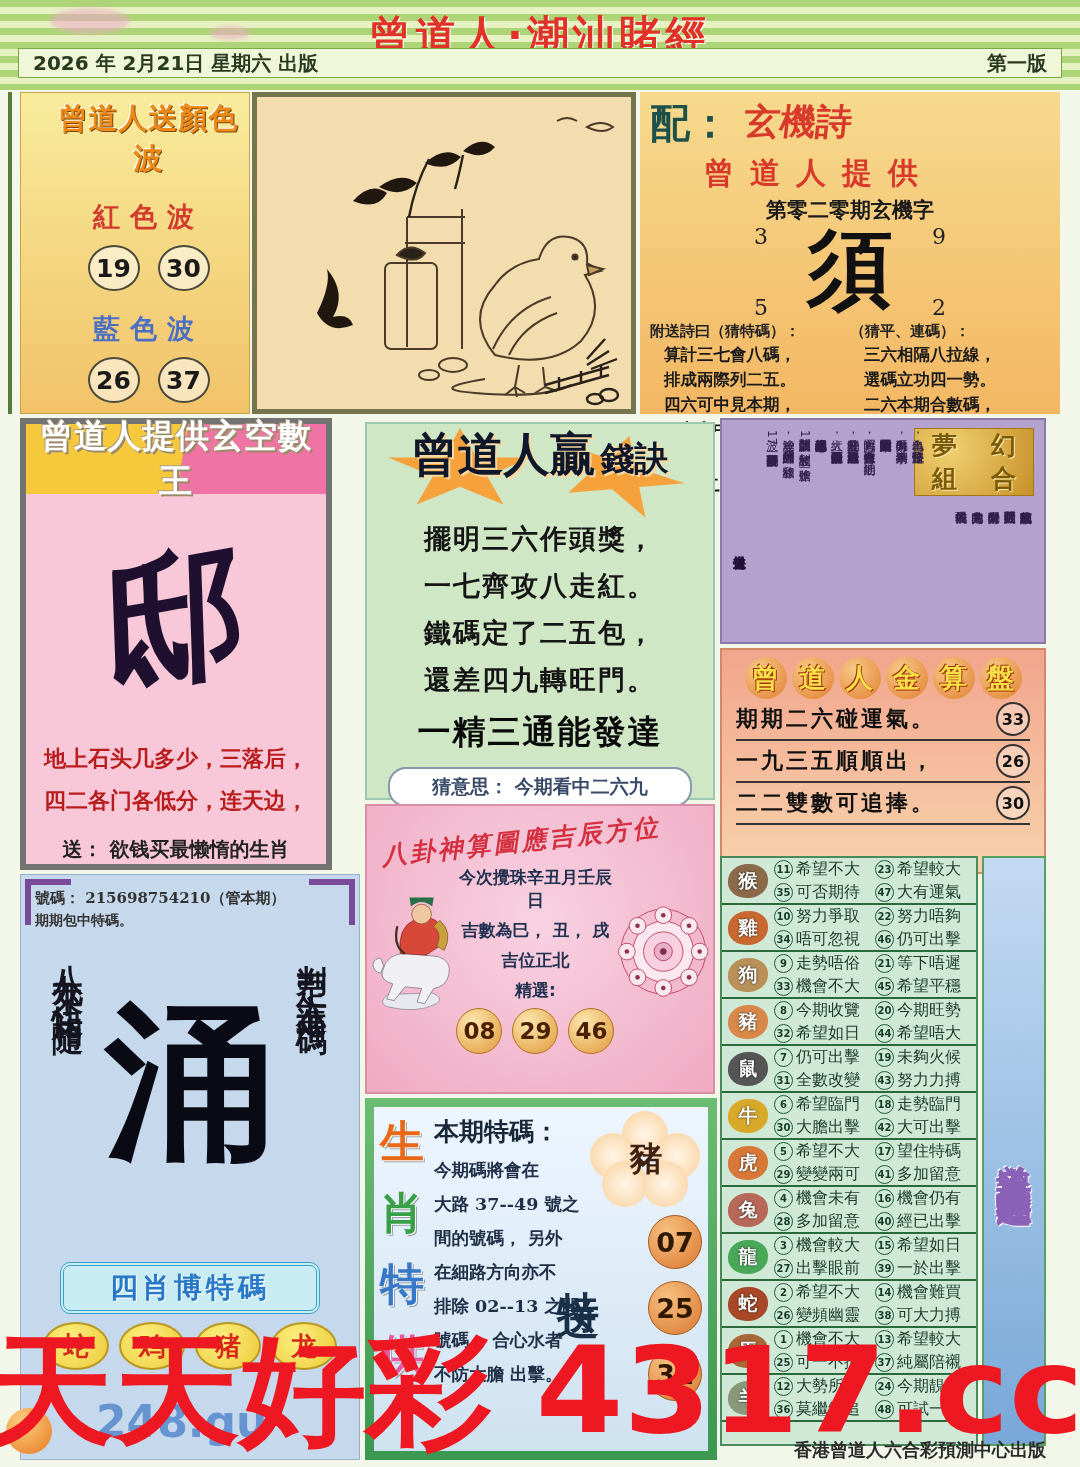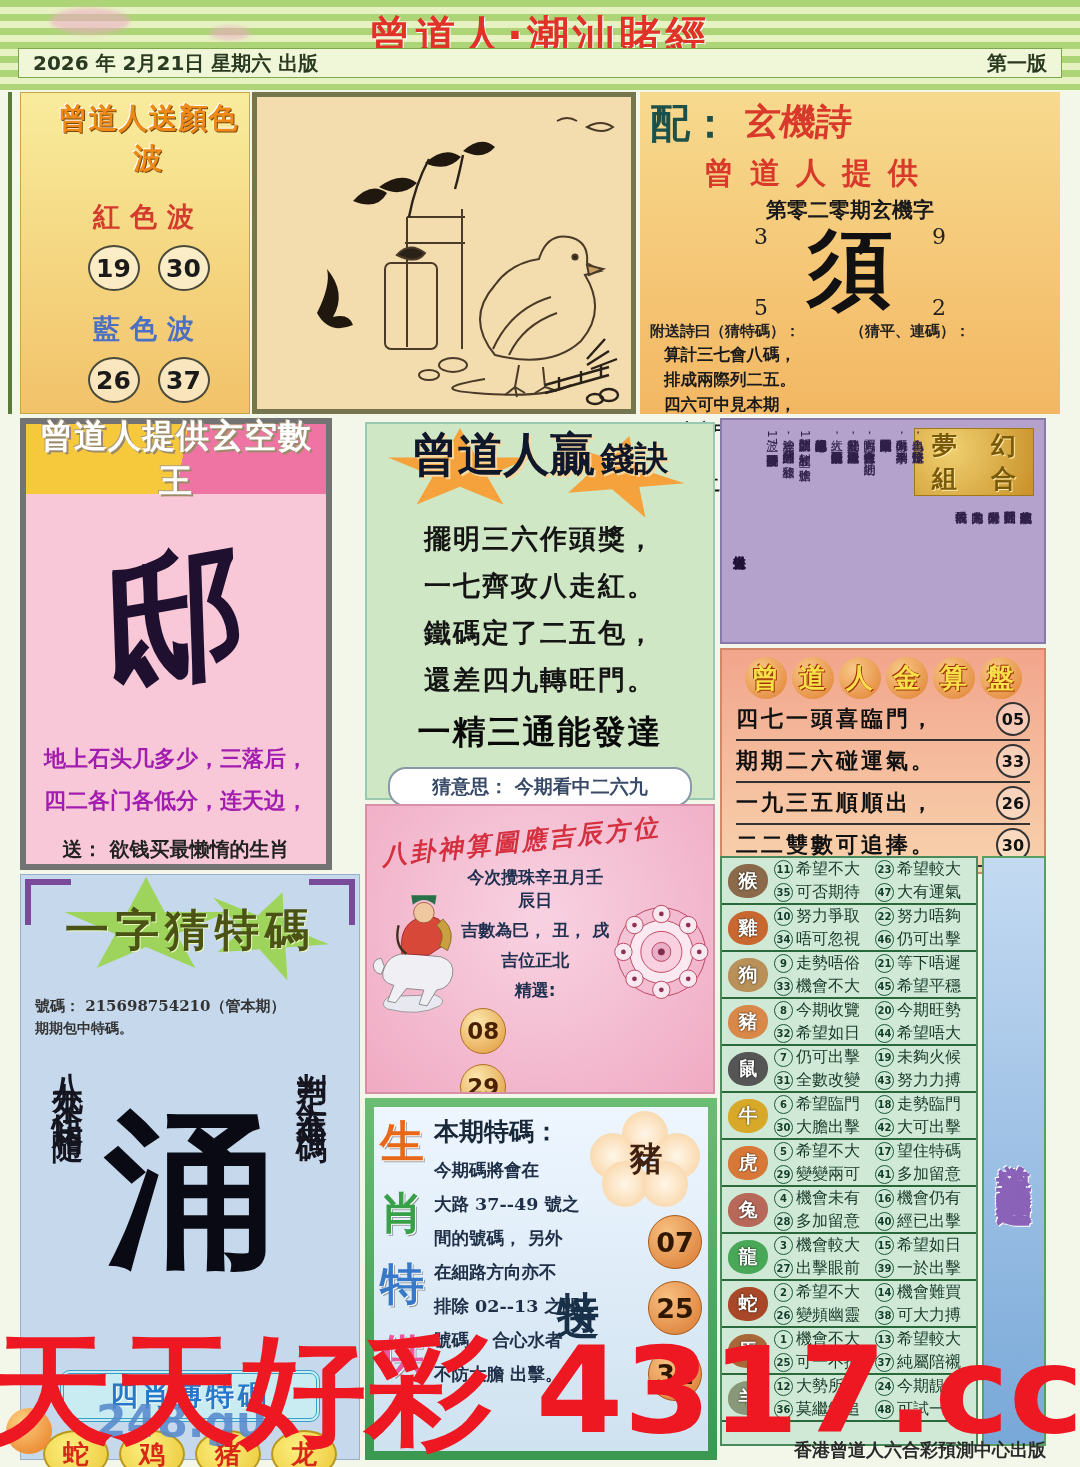--- a/index.html
+++ b/index.html
@@ -47,21 +47,21 @@
   .mys-foot{display:flex;gap:14px;font-size:17.5px;font-weight:bold;color:#111;margin-top:4px;}
   
   #xuankong{left:20px;top:418px;width:312px;height:452px;background:#f8c8d8;border:6px solid #737373;
     box-sizing:border-box;text-align:center;}
   #xk-banner{height:70px;background:linear-gradient(100deg,#f6c93c 52%,#ef74a4 52%);
     display:flex;align-items:center;justify-content:center;}
   #xk-banner span{font-size:33px;font-weight:bold;color:#fff;letter-spacing:1px;
     text-shadow:2px 2px 0 #9a8a6a,-1px -1px 0 #b0a080;}
   #xk-glyph{font-size:140px;font-weight:bold;color:#201030;transform:rotate(-10deg) skewX(-8deg);
     margin-top:28px;height:210px;line-height:190px;}
-  #xuankong .xline{font-size:22px;font-weight:bold;color:#a21caf;margin-top:12px;}
+  #xuankong .xline{font-size:22px;font-weight:bold;color:#b91c1c;margin-top:12px;}
   #xuankong .xsong{font-size:20px;font-weight:bold;color:#222;margin-top:20px;}
   
   #win{left:365px;top:422px;width:350px;height:378px;background:#cfe7c4;border:2px solid #9ac8b0;
     box-sizing:border-box;text-align:center;}
   #win-title{position:relative;height:86px;}
   .burst{position:absolute;clip-path:polygon(50% 0,61% 35%,98% 35%,68% 57%,79% 91%,50% 70%,21% 91%,32% 57%,2% 35%,39% 35%);}
   #win-title .t{position:relative;z-index:2;font-weight:bold;color:#0f172a;text-shadow:2px 2px 0 #f8d8a0;}
   #wt-main{font-size:46px;}
   #wt-sub{font-size:34px;}
   #win .wline{font-size:27px;font-weight:bold;color:#151515;margin-top:11px;letter-spacing:2px;}
@@ -70,21 +70,21 @@
     border-radius:18px;display:flex;align-items:center;justify-content:center;font-size:19px;
     font-weight:bold;color:#384a68;}
   
   #bagua{left:365px;top:804px;width:350px;height:290px;background:radial-gradient(circle at 50% 40%,#f8d2e2,#f0aac2);
     border:2px solid #d890a8;box-sizing:border-box;overflow:hidden;}
   #bg-title{font-size:25px;font-weight:bold;color:#d43040;font-style:italic;letter-spacing:3px;
     transform:rotate(-6deg);margin:16px 0 0 14px;white-space:nowrap;}
   #bg-body{display:flex;margin-top:4px;}
   #bg-text{width:190px;text-align:center;}
   #bg-text p{margin:7px 0 0;font-size:17px;font-weight:bold;color:#203050;}
-  #bg-picks{display:flex;justify-content:center;gap:10px;margin-top:6px;flex-direction:column;}
+  #bg-picks{display:flex;justify-content:center;gap:10px;margin-top:6px;}
   .gball{width:44px;height:44px;border-radius:50%;background:radial-gradient(circle at 35% 30%,#fce8b0,#e09838);
     border:1px solid #b07020;display:flex;align-items:center;justify-content:center;
     font-size:23px;font-weight:bold;color:#4a2000;}
   
   #dream{left:720px;top:418px;width:326px;height:226px;background:#b4a2cc;border:2px solid #887aa8;box-sizing:border-box;}
   #dream-title{position:absolute;top:8px;right:10px;width:118px;height:66px;
     background:radial-gradient(circle at 30% 30%,#f0d070,#c89028);border:1px solid #a07818;
     display:grid;grid-template-columns:1fr 1fr;place-items:center;}
   #dream-title span{font-size:25px;font-weight:bold;color:#7a5a08;text-shadow:1px 1px 0 #fce8a8;}
   #dream-main{position:absolute;left:34px;top:10px;width:168px;height:200px;display:flex;flex-direction:row-reverse;gap:3px;}
@@ -274,20 +274,26 @@
         <div class="ph">附送詩曰（猜特碼）：</div>
         <div>
             <p>算計三七會八碼，</p>
             <p>排成兩際列二五。</p>
             <p>四六可中見本期，</p>
             <p>一九之中選一個。</p>
           </div>
       </div>
       <div class="poem-col">
         <div class="ph">（猜平、連碼）：</div>
+        <div>
+            <p>三六相隔八拉線，</p>
+            <p>選碼立功四一勢。</p>
+            <p>二六本期合數碼，</p>
+            <p>五七純妙定特碼。</p>
+          </div>
       </div>
     </div>
     <div class="mys-foot">
       <span>猜主肖：四六定局一九旺</span>
       <span>配：獨一無二變雙數</span>
     </div>
     <div class="mys-foot">
       <span>猜：二二相爭看斗狗</span>
     </div>
   </div>
@@ -431,24 +437,20 @@
         </div>
         <div class="ab-ball">
           <span>算</span>
         </div>
         <div class="ab-ball">
           <span>盤</span>
         </div>
       </div>
     <div>
 
-        <div class="ab-line">
-          <span class="t serif">四七一頭喜臨門，</span>
-          <span class="ab-num">05</span>
-        </div>
 
         <div class="ab-line">
           <span class="t serif">期期二六碰運氣。</span>
           <span class="ab-num">33</span>
         </div>
 
         <div class="ab-line">
           <span class="t serif">一九三五順順出，</span>
           <span class="ab-num">26</span>
         </div>
@@ -456,25 +458,20 @@
         <div class="ab-line">
           <span class="t serif">二二雙數可追捧。</span>
           <span class="ab-num">30</span>
         </div>
       </div>
   </div>
 
   <div id="onechar" class="abs">
     <div class="corner abs" style="left:4px;top:4px;border-top-width:6px;border-left-width:6px;"></div>
     <div class="corner abs" style="right:4px;top:4px;border-top-width:6px;border-right-width:6px;"></div>
-    <div id="oc-title">
-      <div class="burst" style="left:40px;top:2px;width:170px;height:100px;background:#9ed45c;"></div>
-      <div class="burst" style="left:180px;top:14px;width:130px;height:88px;background:#9ed45c;transform:rotate(22deg);"></div>
-      <div class="t serif">一字猜特碼</div>
-    </div>
     <div id="oc-code" class="serif">號碼： 215698754210（管本期）</div>
     <div id="oc-sub" class="serif">期期包中特碼。</div>
     <div id="oc-mid">
       <div class="oc-side vtext serif">八九來一快相隨</div>
       <div id="oc-big" class="serif">涌</div>
       <div class="oc-side vtext serif">判定一六進兩碼</div>
     </div>
     <div id="oc-pill">
       <span>四肖博特碼</span>
     </div>

